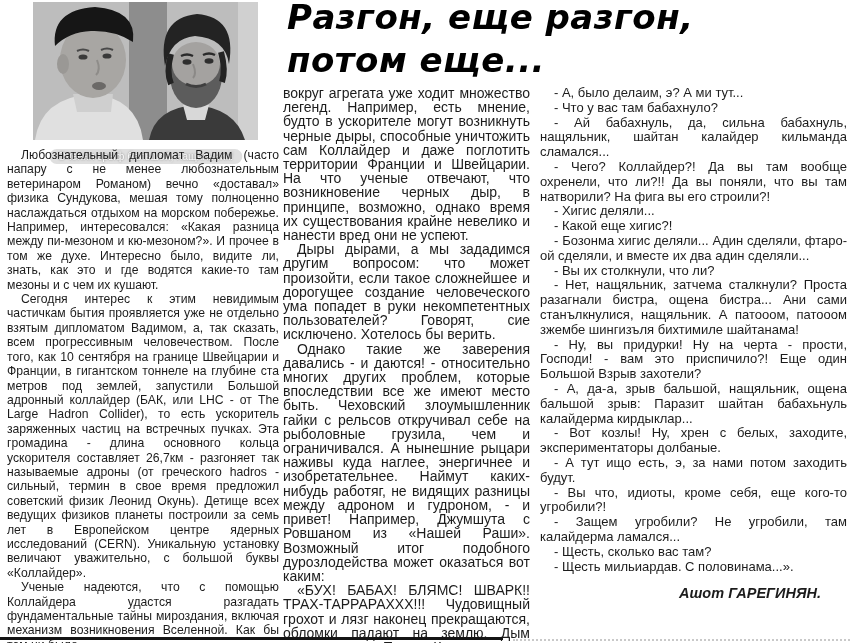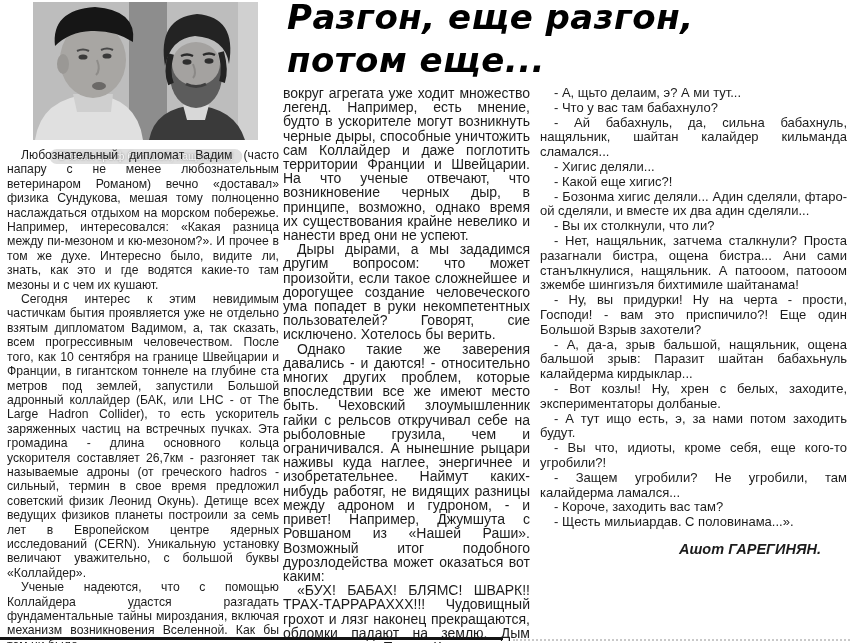--- a/index.html
+++ b/index.html
@@ -96,35 +96,36 @@
 
   <div class="col col2">
     <p class="cont">вокруг агрегата уже ходит множество легенд. Например, есть мнение, будто в ускорителе могут возникнуть черные дыры, способные уничтожить сам Коллайдер и даже поглотить территории Франции и Швейцарии. На что ученые отвечают, что возникновение черных дыр, в принципе, возможно, однако время их существования крайне невелико и нанести вред они не успеют.</p>
     <p>Дыры дырами, а мы зададимся другим вопросом: что может произойти, если такое сложнейшее и дорогущее создание человеческого ума попадет в руки некомпетентных пользователей? Говорят, сие исключено. Хотелось бы верить.</p>
     <p>Однако такие же заверения давались - и даются! - относительно многих других проблем, которые впоследствии все же имеют место быть. Чеховский злоумышленник гайки с рельсов откручивал себе на рыболовные грузила, чем и ограничивался. А нынешние рыцари наживы куда наглее, энергичнее и изобретательнее. Наймут каких-нибудь работяг, не видящих разницы между адроном и гудроном, - и привет! Например, Джумшута с Ровшаном из «Нашей Раши». Возможный итог подобного дурозлодейства может оказаться вот каким:</p>
     <p>«БУХ! БАБАХ! БЛЯМС! ШВАРК!!ТРАХ-ТАРРАРАХХХ!!! Чудовищный грохот и лязг наконец прекращаются, обломки падают на землю. Дым рассеивается. Пауза. К вратам рая, ковыляя, приближаются Джумшут и Ровшан. Они в очках и в белых халатах. Стучат. Врата открываются, выходит апостол Петр. Недоверчиво разглядывает визитеров.</p>
     <p>- Чего это вы тут делаете, а?</p>
   </div>
 
   <div class="col col3">
-    <p>- А, щьто делаим, э? А ми тут...</p>
+    <p>- А, было делаим, э? А ми тут...</p>
     <p>- Что у вас там бабахнуло?</p>
     <p>- Ай бабахнуль, да, сильна бабахнуль, нащяльник, шайтан калайдер кильманда сламался...</p>
+    <p>- Чего? Коллайдер?! Да вы там вообще охренели, что ли?!! Да вы поняли, что вы там натворили? На фига вы его строили?!</p>
     <p>- Хигис деляли...</p>
     <p>- Какой еще хигис?!</p>
     <p>- Бозонма хигис деляли... Адин сделяли, фтаро-ой сделяли, и вместе их два адин сделяли...</p>
     <p>- Вы их столкнули, что ли?</p>
     <p>- Нет, нащяльник, затчема сталкнули? Проста разагнали бистра, ощена бистра... Ани сами станълкнулися, нащяльник. А патооом, патооом зжембе шингизъля бихтимиле шайтанама!</p>
     <p>- Ну, вы придурки! Ну на черта - прости, Господи! - вам это приспичило?! Еще один Большой Взрыв захотели?</p>
     <p>- А, да-а, зрыв бальшой, нащяльник, ощена бальшой зрыв: Паразит шайтан бабахьнуль калайдерма кирдыклар...</p>
     <p>- Вот козлы! Ну, хрен с белых, заходите, экспериментаторы долбаные.</p>
     <p>- А тут ищо есть, э, за нами потом заходить будут.</p>
     <p>- Вы что, идиоты, кроме себя, еще кого-то угробили?!</p>
     <p>- Защем угробили? Не угробили, там калайдерма ламался...</p>
-    <p>- Короче, заходить вас там?</p>
+    <p>- Щесть, сколько вас там?</p>
     <p>- Щесть мильиардав. С половинама...».</p>
     <p class="signature">Ашот ГАРЕГИНЯН.</p>
   </div>
 
   <div class="rule-black"></div>
   <div class="rule-dotted"></div>
 
 </div>
 
 </body></html>

